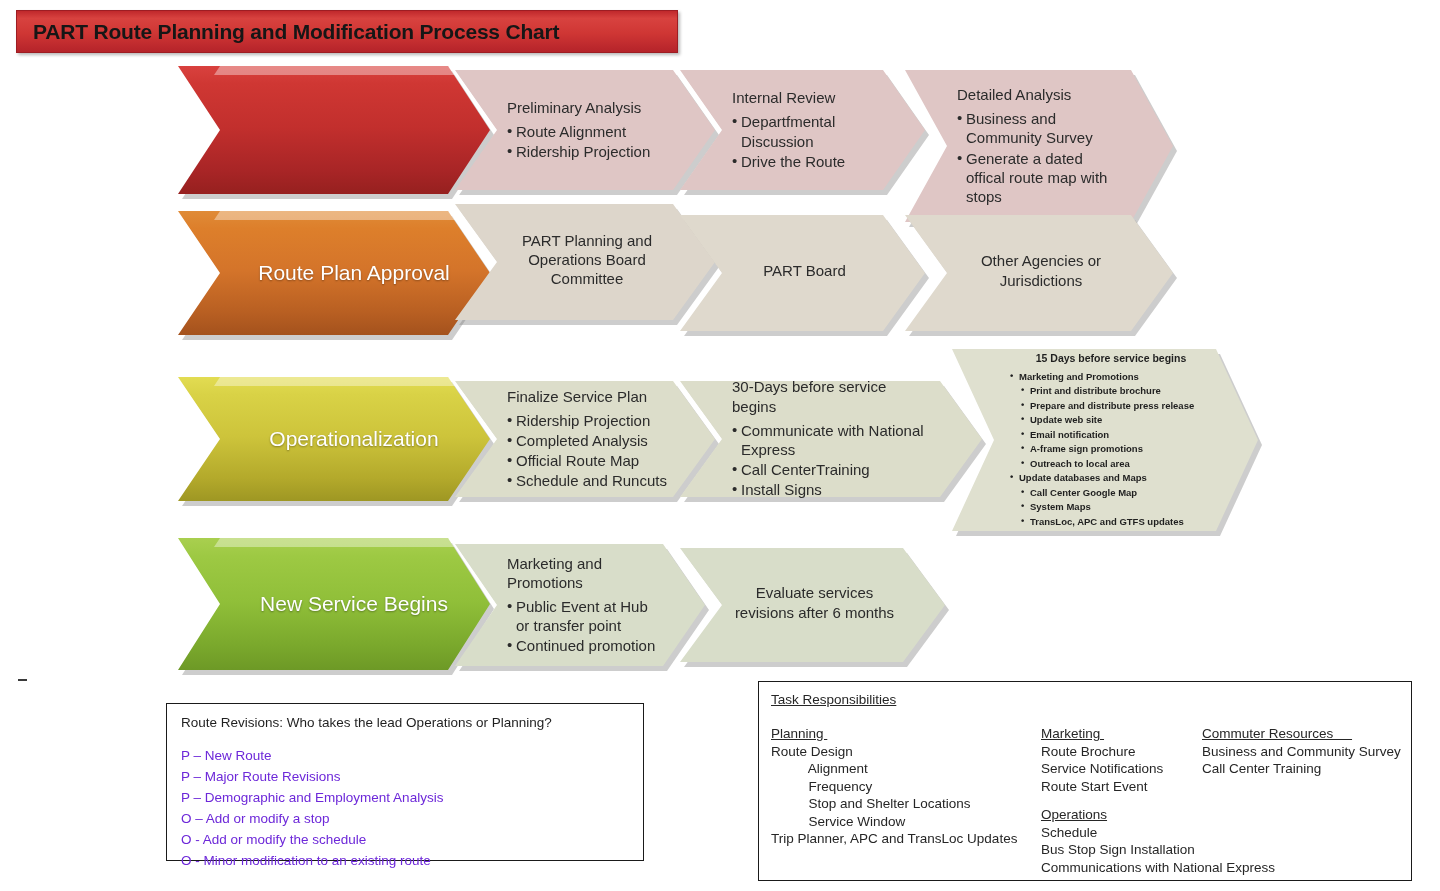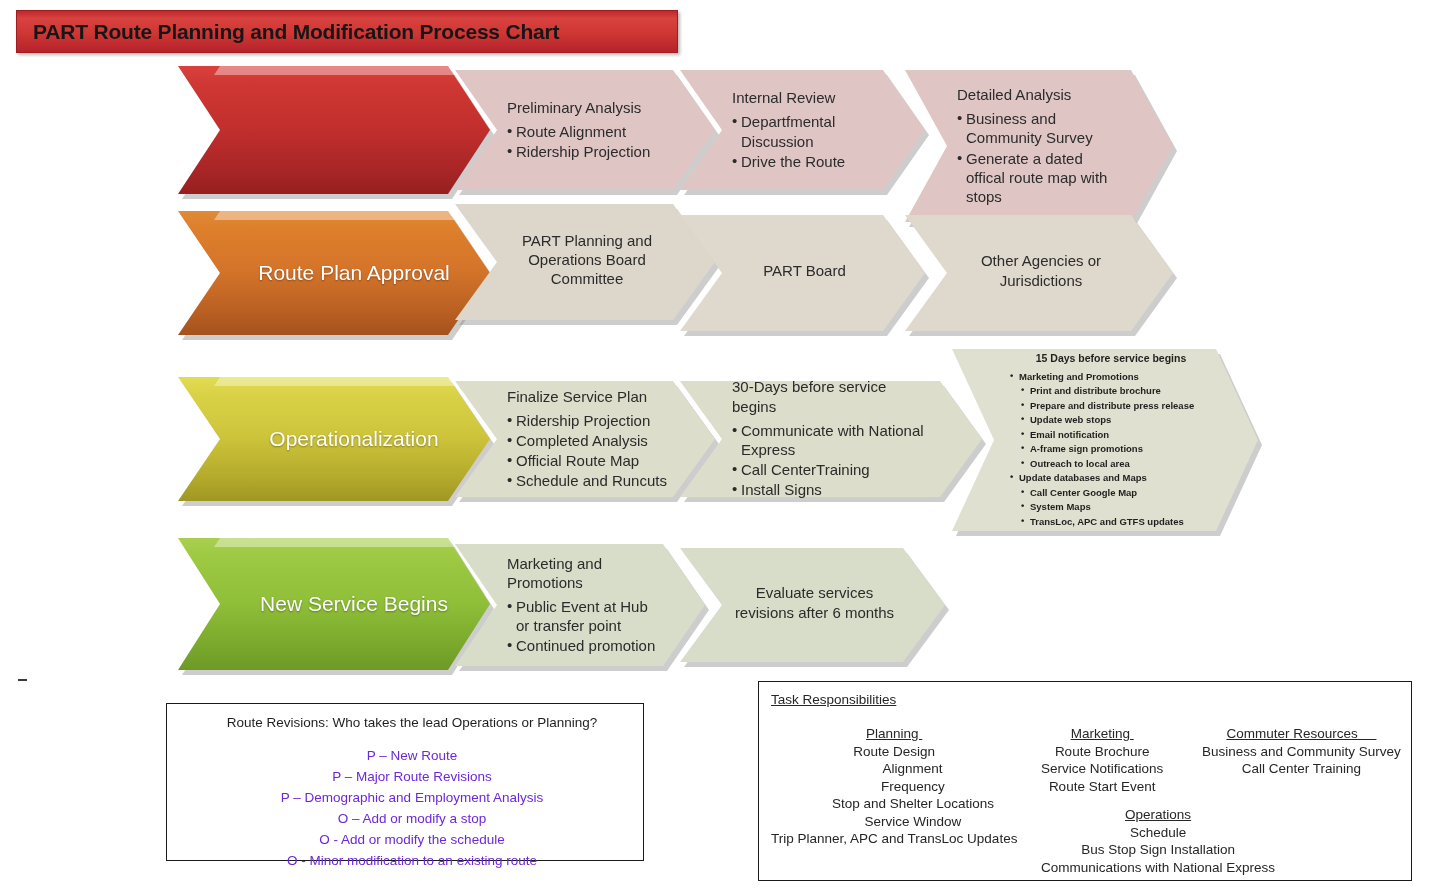--- a/index.html
+++ b/index.html
@@ -104,21 +104,20 @@
   .dense ul.l1 > li::before { content: "\2022"; position: absolute; left: 0; top: -1px; }
   .dense ul.l2 { list-style: none; margin: 0; padding: 0 0 0 11px; font-weight: bold; }
   .dense ul.l2 > li { position: relative; padding-left: 9px; }
   .dense ul.l2 > li::before { content: "\2022"; position: absolute; left: 0; top: -1px; }
 
   
   .panel {
     position: absolute;
     background: #ffffff;
     border: 1px solid #1a1a1a;
-    text-align: center;
   }
   .panel .ttl { font-size: 13.5px; color: #1f1f1f; }
   .panel .line { font-size: 13.5px; color: #6d28d9; line-height: 1.56; white-space: pre; }
 
   #revisions-panel { left: 166px; top: 703px; width: 478px; height: 158px; padding: 11px 0 0 14px; }
   #revisions-panel .gap { height: 15px; }
 
   #tasks-panel { left: 758px; top: 681px; width: 654px; height: 200px; }
   #tasks-panel .hdr-main { position: absolute; left: 12px; top: 10px; font-size: 13.5px; text-decoration: underline; }
   .col { position: absolute; font-size: 13.5px; line-height: 1.3; }
@@ -253,21 +252,21 @@
   <div class="chev step dense tint-olive" style="left:952px; top:349px; width:306px; height:182px;">
     <div class="shadow"></div>
     <div class="shape"></div>
     <div class="body">
       <div class="hdr">15 Days before service begins</div>
       <ul class="l1">
         <li>Marketing and Promotions</li>
         <ul class="l2">
           <li>Print and distribute brochure</li>
           <li>Prepare and distribute press release</li>
-          <li>Update web stops</li>
+          <li>Update web site</li>
           <li>Email notification</li>
           <li>A-frame sign promotions</li>
           <li>Outreach to local area</li>
         </ul>
         <li>Update databases and Maps</li>
         <ul class="l2">
           <li>Call Center Google Map</li>
           <li>System Maps</li>
           <li>TransLoc, APC and GTFS updates</li>
         </ul>

